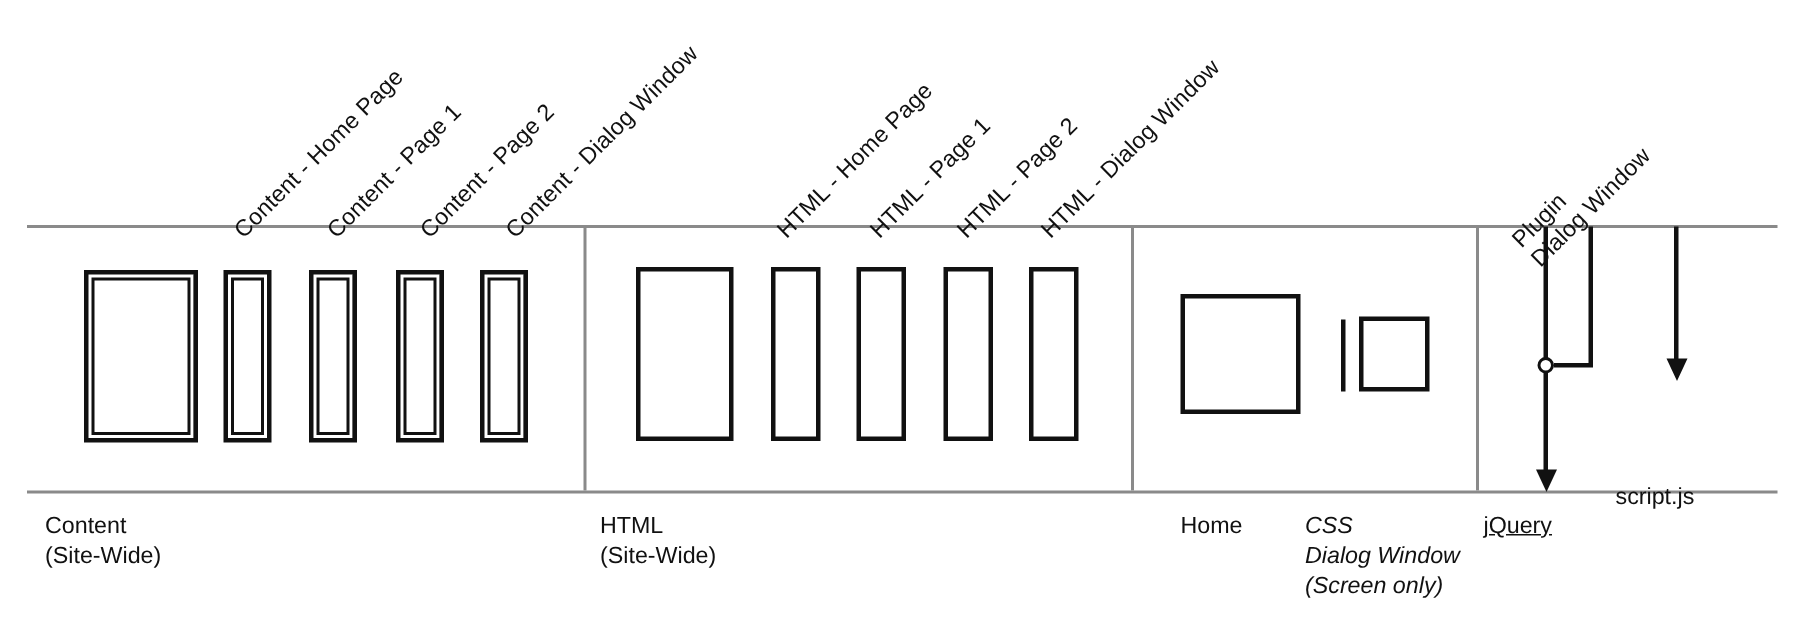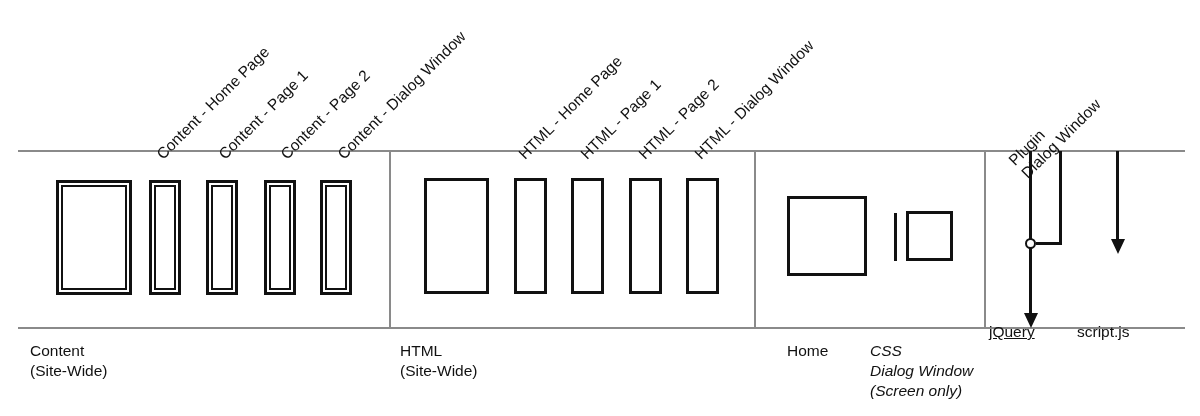--- a/index.html
+++ b/index.html
@@ -158,16 +158,16 @@
 Dialog Window</div>
 
   <div class="caption" style="left:30px; top:341px; width:160px;">Content
 (Site-Wide)</div>
   <div class="caption" style="left:400px; top:341px; width:160px;">HTML
 (Site-Wide)</div>
   <div class="caption" style="left:787px; top:341px; width:80px;">Home</div>
   <div class="caption" style="left:870px; top:341px; width:114px;font-style:italic;">CSS
 Dialog Window
 (Screen only)</div>
-  <div class="caption" style="left:989px; top:322px; width:80px;text-decoration:underline;">jQuery</div>
+  <div class="caption" style="left:989px; top:341px; width:80px;text-decoration:underline;">jQuery</div>
   <div class="caption" style="left:1077px; top:322px; width:80px;">script.js</div>
 
 </div>
 
 </body></html>

